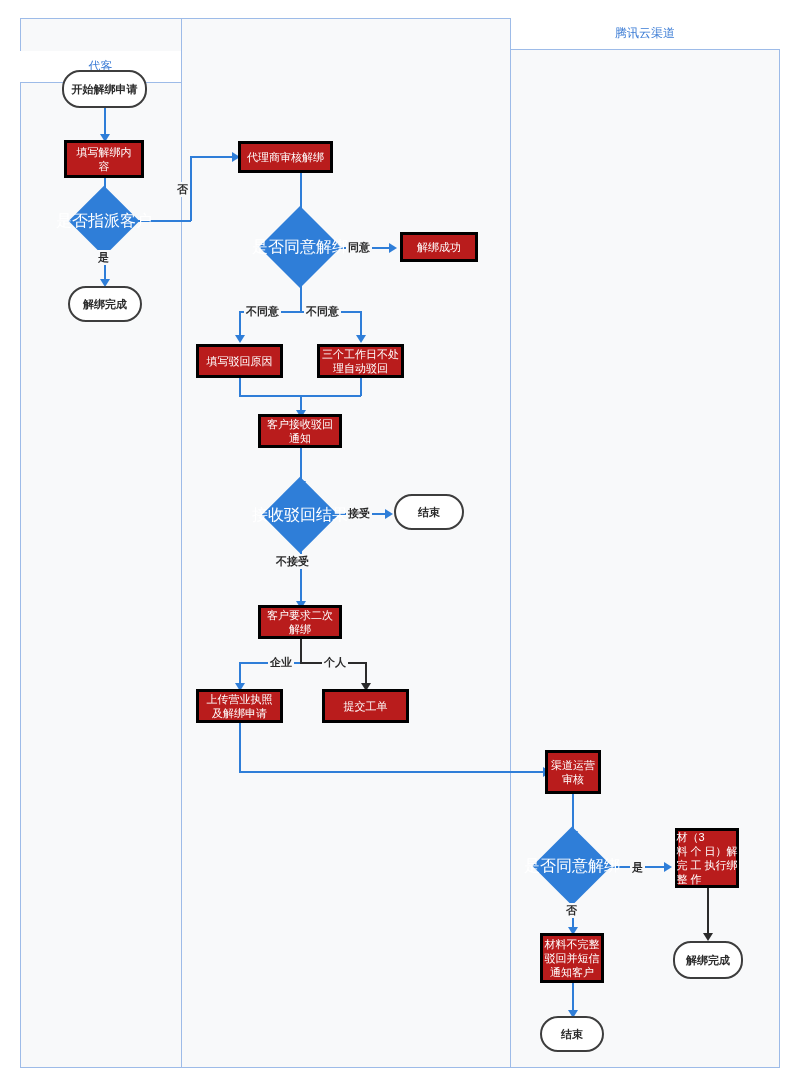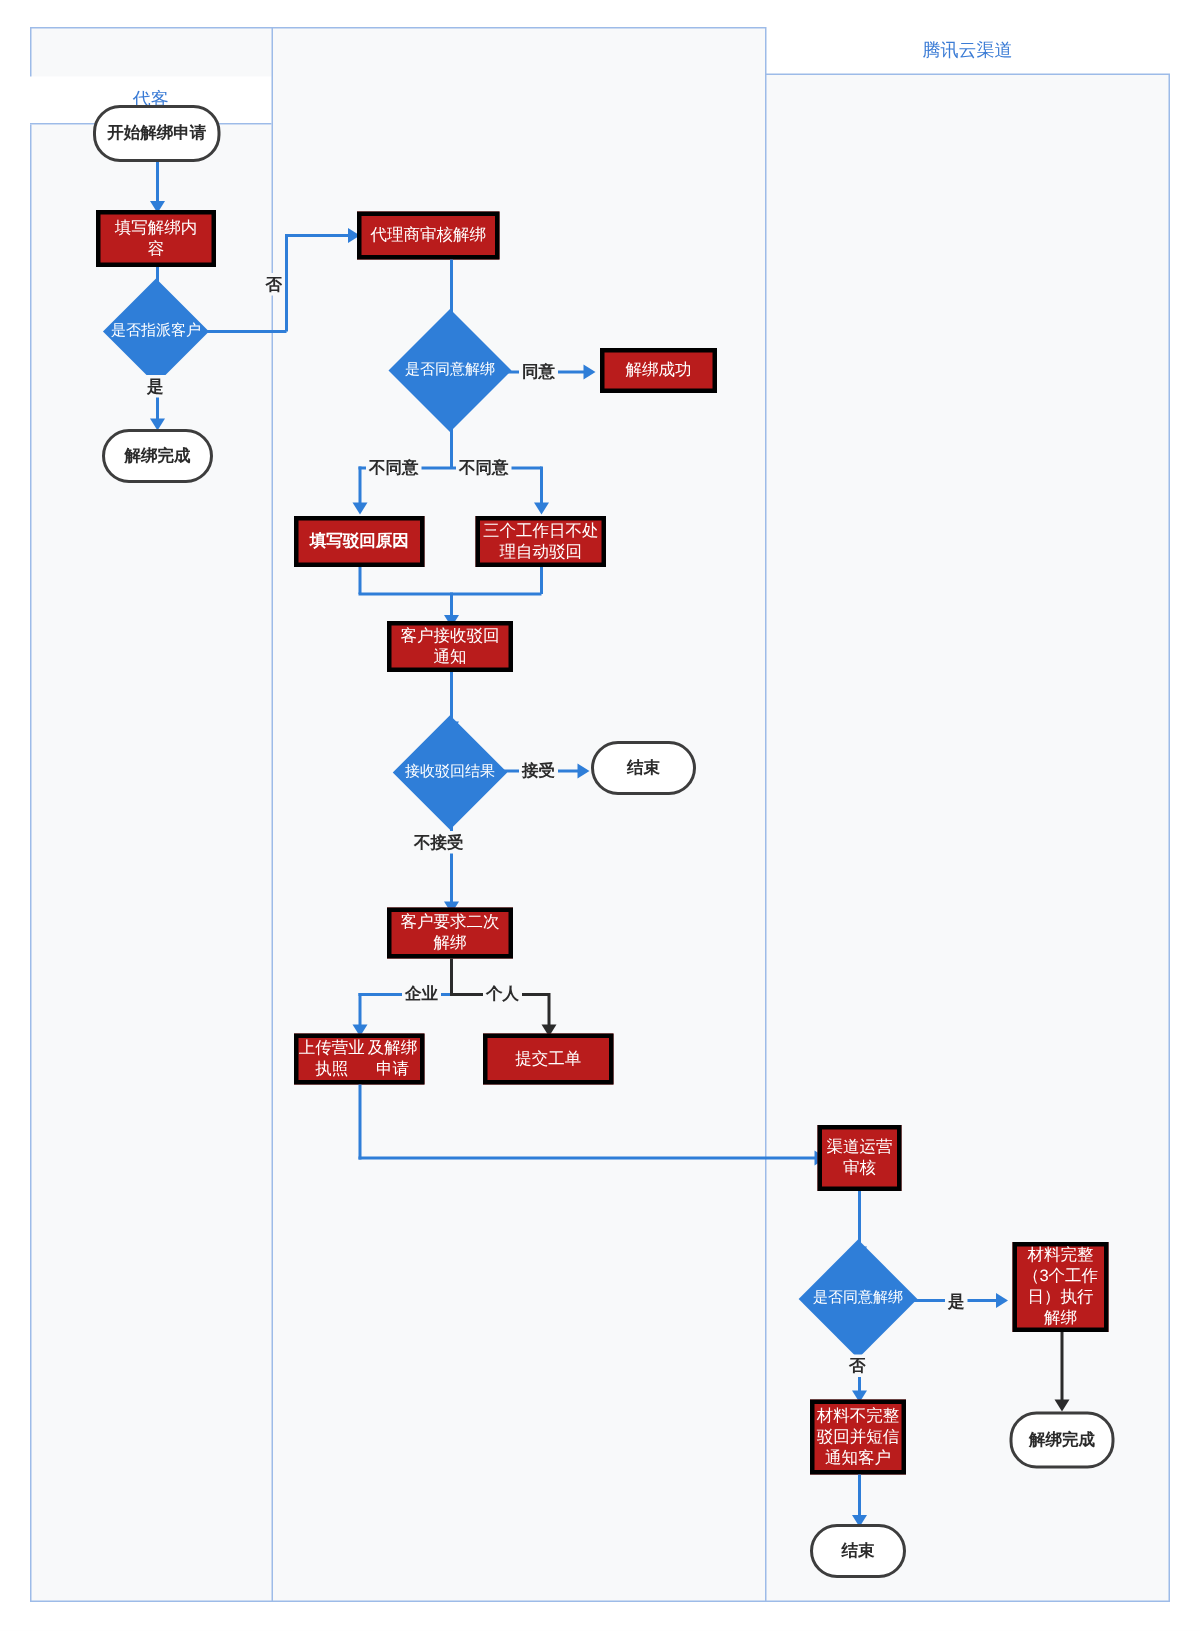--- a/index.html
+++ b/index.html
@@ -10,21 +10,21 @@
   .lane-head{position:absolute;top:18px;height:32px;background:#ffffff;border-bottom:1px solid #9dbbe8;box-sizing:border-box;
              display:flex;align-items:center;justify-content:center;color:#3a7bd5;font-size:12px;}
   .lane-div{position:absolute;top:18px;width:1px;background:#9dbbe8;height:1050px;}
 
   .node{position:absolute;box-sizing:border-box;display:flex;align-items:center;justify-content:center;text-align:center;
         color:#ffffff;font-size:11px;line-height:14px;background:#b91c1c;border:3px solid #000000;}
   .node.term{background:#ffffff;color:#2b2b2b;border:2px solid #3d3d3d;border-radius:18px;font-weight:bold;}
   .node.diamond{background:transparent;border:none;color:#ffffff;}
   .diamond-shape{position:absolute;left:0;top:0;width:100%;height:100%;background:#2f7ed8;
                  transform:rotate(45deg);}
-  .diamond-label{position:relative;z-index:2;white-space:nowrap;font-size:10px;}
+  .diamond-label{position:relative;z-index:2;white-space:nowrap;font-size:16px;}
 
   .ln{position:absolute;background:#2f7ed8;}
   .ln.h{height:1.6px;}
   .ln.v{width:1.6px;}
   .ln.dark{background:#2b2b2b;}
 
   .arrow{position:absolute;width:0;height:0;}
   .arrow.down{border-left:5px solid transparent;border-right:5px solid transparent;border-top:8px solid #2f7ed8;}
   .arrow.right{border-top:5px solid transparent;border-bottom:5px solid transparent;border-left:8px solid #2f7ed8;}
   .arrow.down.dark{border-top-color:#2b2b2b;}
@@ -104,21 +104,21 @@
 
   <div class="ln v" style="left:300px;top:278px;height:34px;"></div>
   <div class="ln h" style="left:239px;top:311px;width:122px;"></div>
   <div class="ln v" style="left:239px;top:311px;height:26px;"></div>
   <div class="arrow down" style="left:234.5px;top:335px;"></div>
   <div class="ln v" style="left:360px;top:311px;height:26px;"></div>
   <div class="arrow down" style="left:355.5px;top:335px;"></div>
   <div class="elabel" style="left:244px;top:304px;">不同意</div>
   <div class="elabel" style="left:304px;top:304px;">不同意</div>
 
-  <div class="node" style="left:196px;top:344px;width:87px;height:34px;font-weight:bold;">
+  <div class="node" style="left:196px;top:344px;width:87px;height:34px;">
     <span>填写驳回原因</span>
   </div>
 
   <div class="node" style="left:317px;top:344px;width:87px;height:34px;flex-direction:column;">
     <span>三个工作日不处</span>
     <span>理自动驳回</span>
   </div>
 
   <div class="ln v" style="left:239px;top:378px;height:18px;"></div>
   <div class="ln v" style="left:360px;top:378px;height:18px;"></div>
@@ -160,21 +160,21 @@
   <div class="ln h" style="left:239px;top:662px;width:62px;"></div>
   <div class="ln v" style="left:239px;top:662px;height:24px;"></div>
   <div class="arrow down" style="left:234.5px;top:683px;"></div>
   <div class="elabel" style="left:256px;top:655px;margin-left:12px;">企业</div>
 
   <div class="ln h dark" style="left:300px;top:662px;width:66px;"></div>
   <div class="ln v dark" style="left:365px;top:662px;height:24px;"></div>
   <div class="arrow down dark" style="left:360.5px;top:683px;"></div>
   <div class="elabel" style="left:322px;top:655px;">个人</div>
 
-  <div class="node" style="left:196px;top:689px;width:87px;height:34px;flex-direction:row;">
+  <div class="node" style="left:196px;top:689px;width:87px;height:34px;flex-direction:column;">
     <span>上传营业执照</span>
     <span>及解绑申请</span>
   </div>
 
   <div class="node" style="left:322px;top:689px;width:87px;height:34px;">
     <span>提交工单</span>
   </div>
 
   <div class="ln v" style="left:239px;top:723px;height:50px;"></div>
   <div class="ln h" style="left:239px;top:771px;width:306px;"></div>
@@ -190,21 +190,21 @@
 
   <div class="node diamond" style="left:528px;top:836px;width:88px;height:60px;">
     <div class="diamond-shape" style="width:56px;height:56px;left:16px;top:2px;"></div>
     <span class="diamond-label">是否同意解绑</span>
   </div>
 
   <div class="ln h" style="left:604px;top:866px;width:62px;"></div>
   <div class="arrow right" style="left:664px;top:862px;"></div>
   <div class="elabel" style="left:630px;top:860px;">是</div>
 
-  <div class="node" style="left:675px;top:828px;width:64px;height:60px;flex-direction:column;">
+  <div class="node" style="left:675px;top:828px;width:64px;height:60px;flex-direction:row;">
     <span>材料完整</span>
     <span>（3个工作</span>
     <span>日）执行</span>
     <span>解绑</span>
   </div>
 
   <div class="ln v dark" style="left:707px;top:888px;height:48px;"></div>
   <div class="arrow down dark" style="left:702.5px;top:933px;"></div>
 
   <div class="node term" style="left:673px;top:941px;width:70px;height:38px;">

